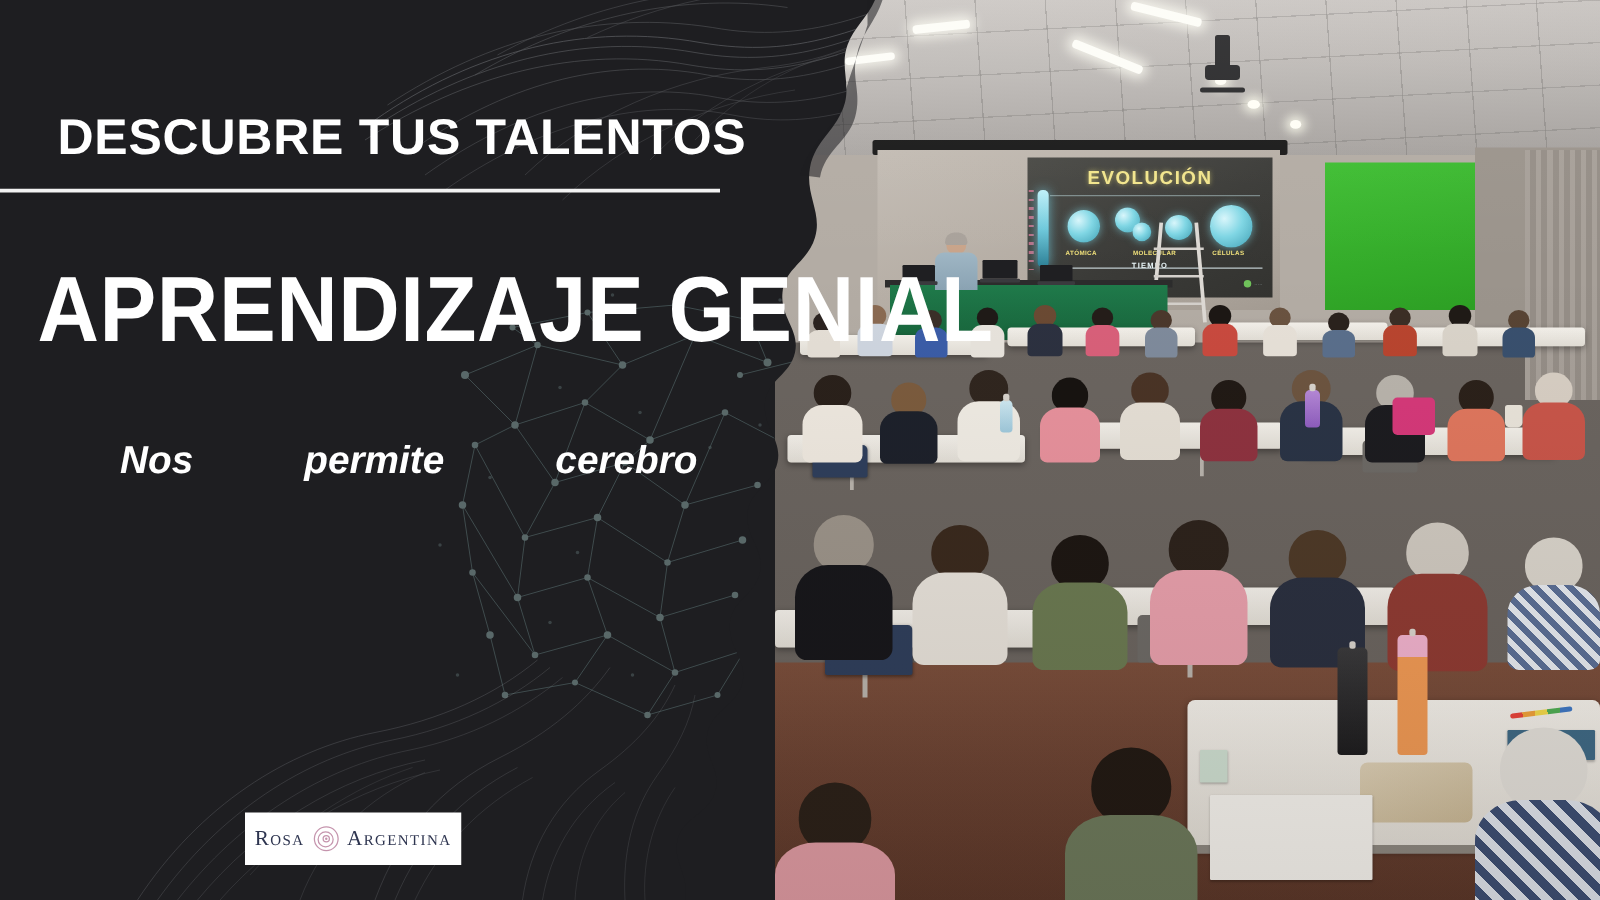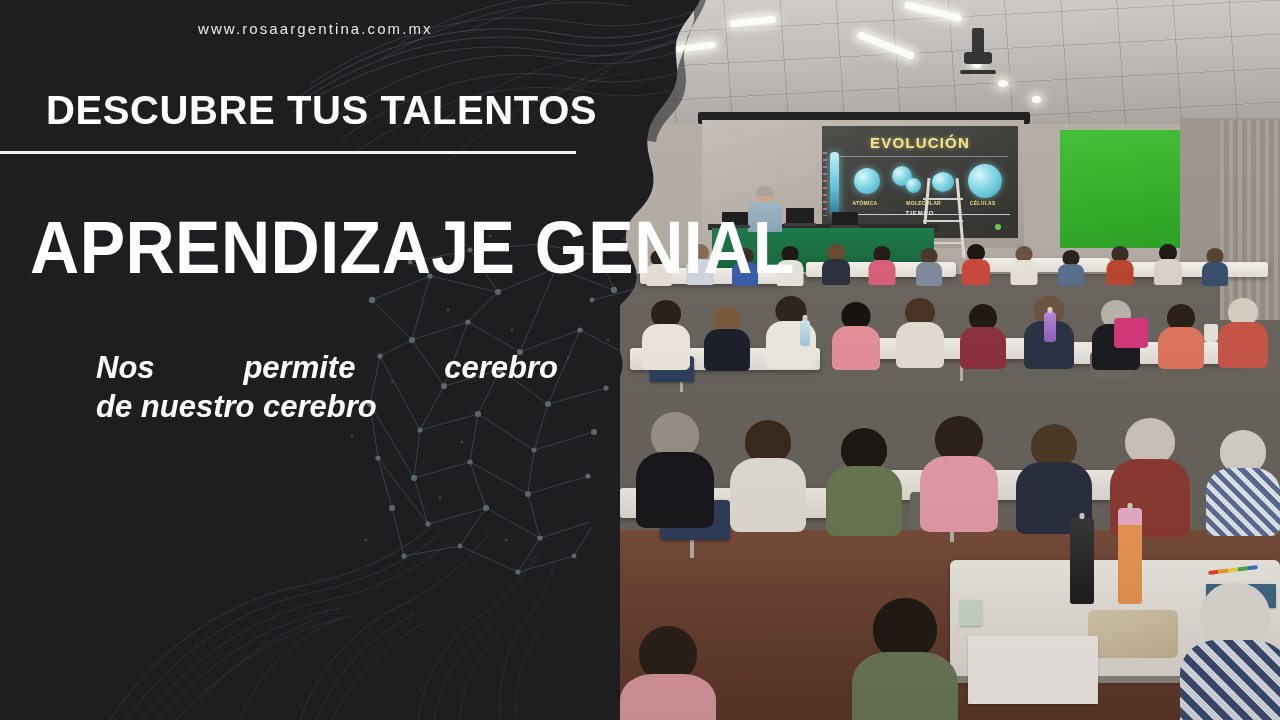--- a/index.html
+++ b/index.html
@@ -554,28 +554,36 @@
         <path d="M500,720 C498,682 506,648 526,620 C542,598 552,578 556,556" stroke-width="0.4"></path>
         <path d="M516,720 C514,688 522,656 540,630" stroke-width="0.35"></path>
         <path d="M240,720 C258,672 294,638 340,618" stroke-width="0.4"></path>
         <path d="M200,700 C236,660 282,630 330,614" stroke-width="0.35"></path>
       </g>
     </svg>
   </div>
 
   <div class="content">
 
-    <div class="url">www.rosaargentina.com.mx</div>
 
     <div class="kicker">DESCUBRE TUS TALENTOS</div>
 
     <div class="divider"></div>
 
     <div class="headline">APRENDIZAJE GENIAL</div>
 
     <div class="body-copy">
       <span class="just">Nos permite cerebro</span>
-      <span>de nuestro cerebro</span>
     </div>
 
+    <div class="logo">
+      <span class="logo-word">Rosa</span>
+      <span class="rose">
+        <i class="sw s1"></i>
+          <i class="sw s2"></i>
+          <i class="sw s3"></i>
+          <i class="sw s4"></i>
+      </span>
+      <span class="logo-word">Argentina</span>
+    </div>
 
   </div>
 </div>
 
 </body></html>

